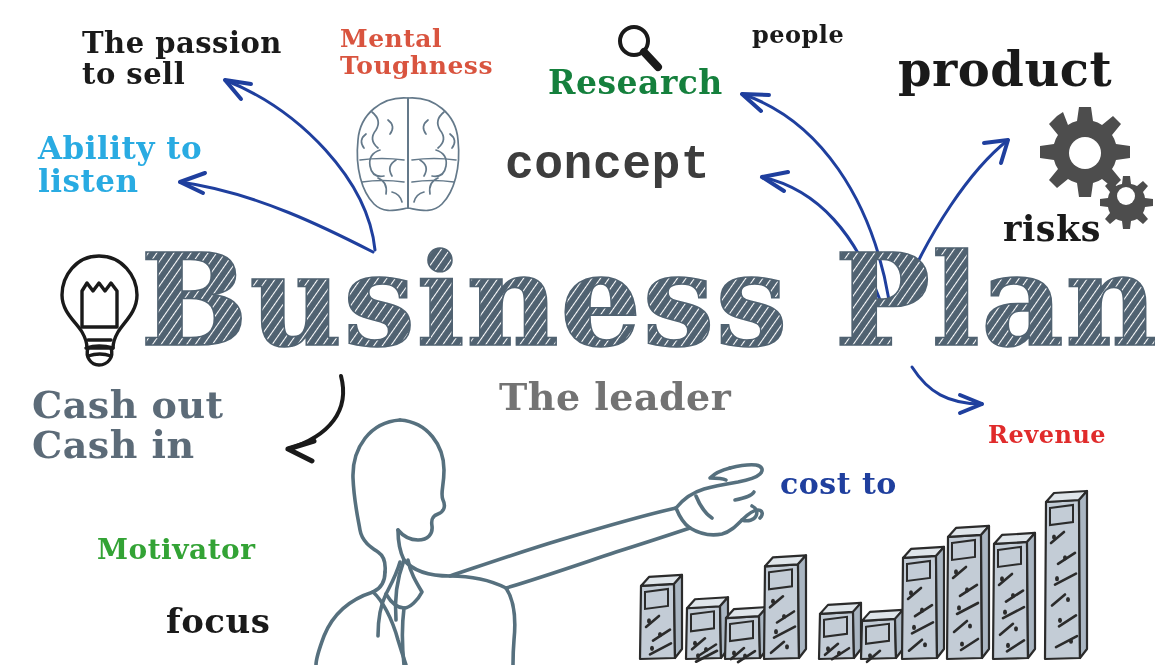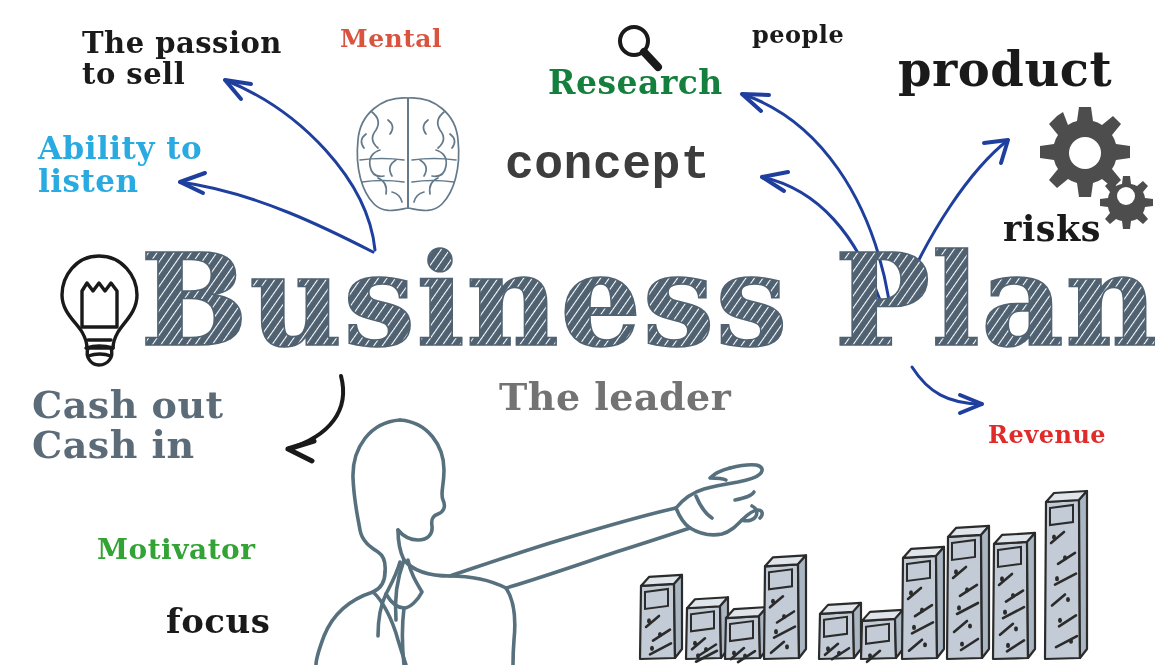--- a/index.html
+++ b/index.html
@@ -279,27 +279,27 @@
 
   </svg>
 
   <svg style="position:absolute;left:0;top:0;width:1155px;height:665px;" viewBox="0 0 1155 665">
     <text id="titleText" x="140" y="345" font-family="'DejaVu Serif',serif" font-weight="700" font-size="128" letter-spacing="1" fill="url(#hatch)" stroke="#506271" stroke-width="1.6">Business Plan</text>
   </svg>
 
   <div id="wordLayer">
       <div class="w" style="left: 82px; top: 28px; color: rgb(26, 26, 26); font-size: 29px;"><div>The passion</div><div>to sell</div></div>
       <div class="w" style="left: 38px; top: 132px; color: rgb(41, 171, 226); font-size: 31px;"><div>Ability to</div><div>listen</div></div>
-      <div class="w" style="left: 340px; top: 26px; color: rgb(217, 84, 63); font-size: 25px;"><div>Mental</div></div>
+      <div class="w" style="left: 340px; top: 26px; color: rgb(217, 84, 63); font-size: 25px;"><div>Mental</div><div>Toughness</div></div>
       <div class="w" style="left: 548px; top: 66px; color: #15803d; font-size: 33px;"><div>Research</div></div>
       <div class="w" style="left: 752px; top: 22px; color: rgb(26, 26, 26); font-size: 24px;"><div>people</div></div>
       <div class="w" style="left: 898px; top: 44px; color: rgb(26, 26, 26); font-size: 48px;"><div>product</div></div>
       <div class="w" style="left: 505px; top: 140px; color: rgb(61, 61, 61); font-size: 48px; font-family: Liberation Mono, monospace;"><div>concept</div></div>
       <div class="w" style="left: 988px; top: 210px; color: rgb(26, 26, 26); font-size: 35px; margin-left: 15px;"><div>risks</div></div>
       <div class="w" style="left: 32px; top: 385px; color: rgb(92, 107, 120); font-size: 38px;"><div>Cash out</div><div>Cash in</div></div>
       <div class="w" style="left: 465px; top: 377px; color: #737373; font-size: 38px; margin-left: 34px;"><div>The leader</div></div>
       <div class="w" style="left: 988px; top: 390px; color: rgb(224, 43, 43); font-size: 24px; margin-top: 32px;"><div>Revenue</div></div>
-      <div class="w" style="left: 780px; top: 468px; color: rgb(31, 63, 158); font-size: 30px;"></div>
+      <div class="w" style="left: 780px; top: 468px; color: rgb(31, 63, 158); font-size: 30px;"><div>cost to</div></div>
       <div class="w" style="left: 97px; top: 535px; color: rgb(51, 163, 53); font-size: 28px;"><div>Motivator</div></div>
       <div class="w" style="left: 166px; top: 603px; color: rgb(26, 26, 26); font-size: 34px;"><div>focus</div></div>
     </div>
 
 </div>
 
 </body></html>

